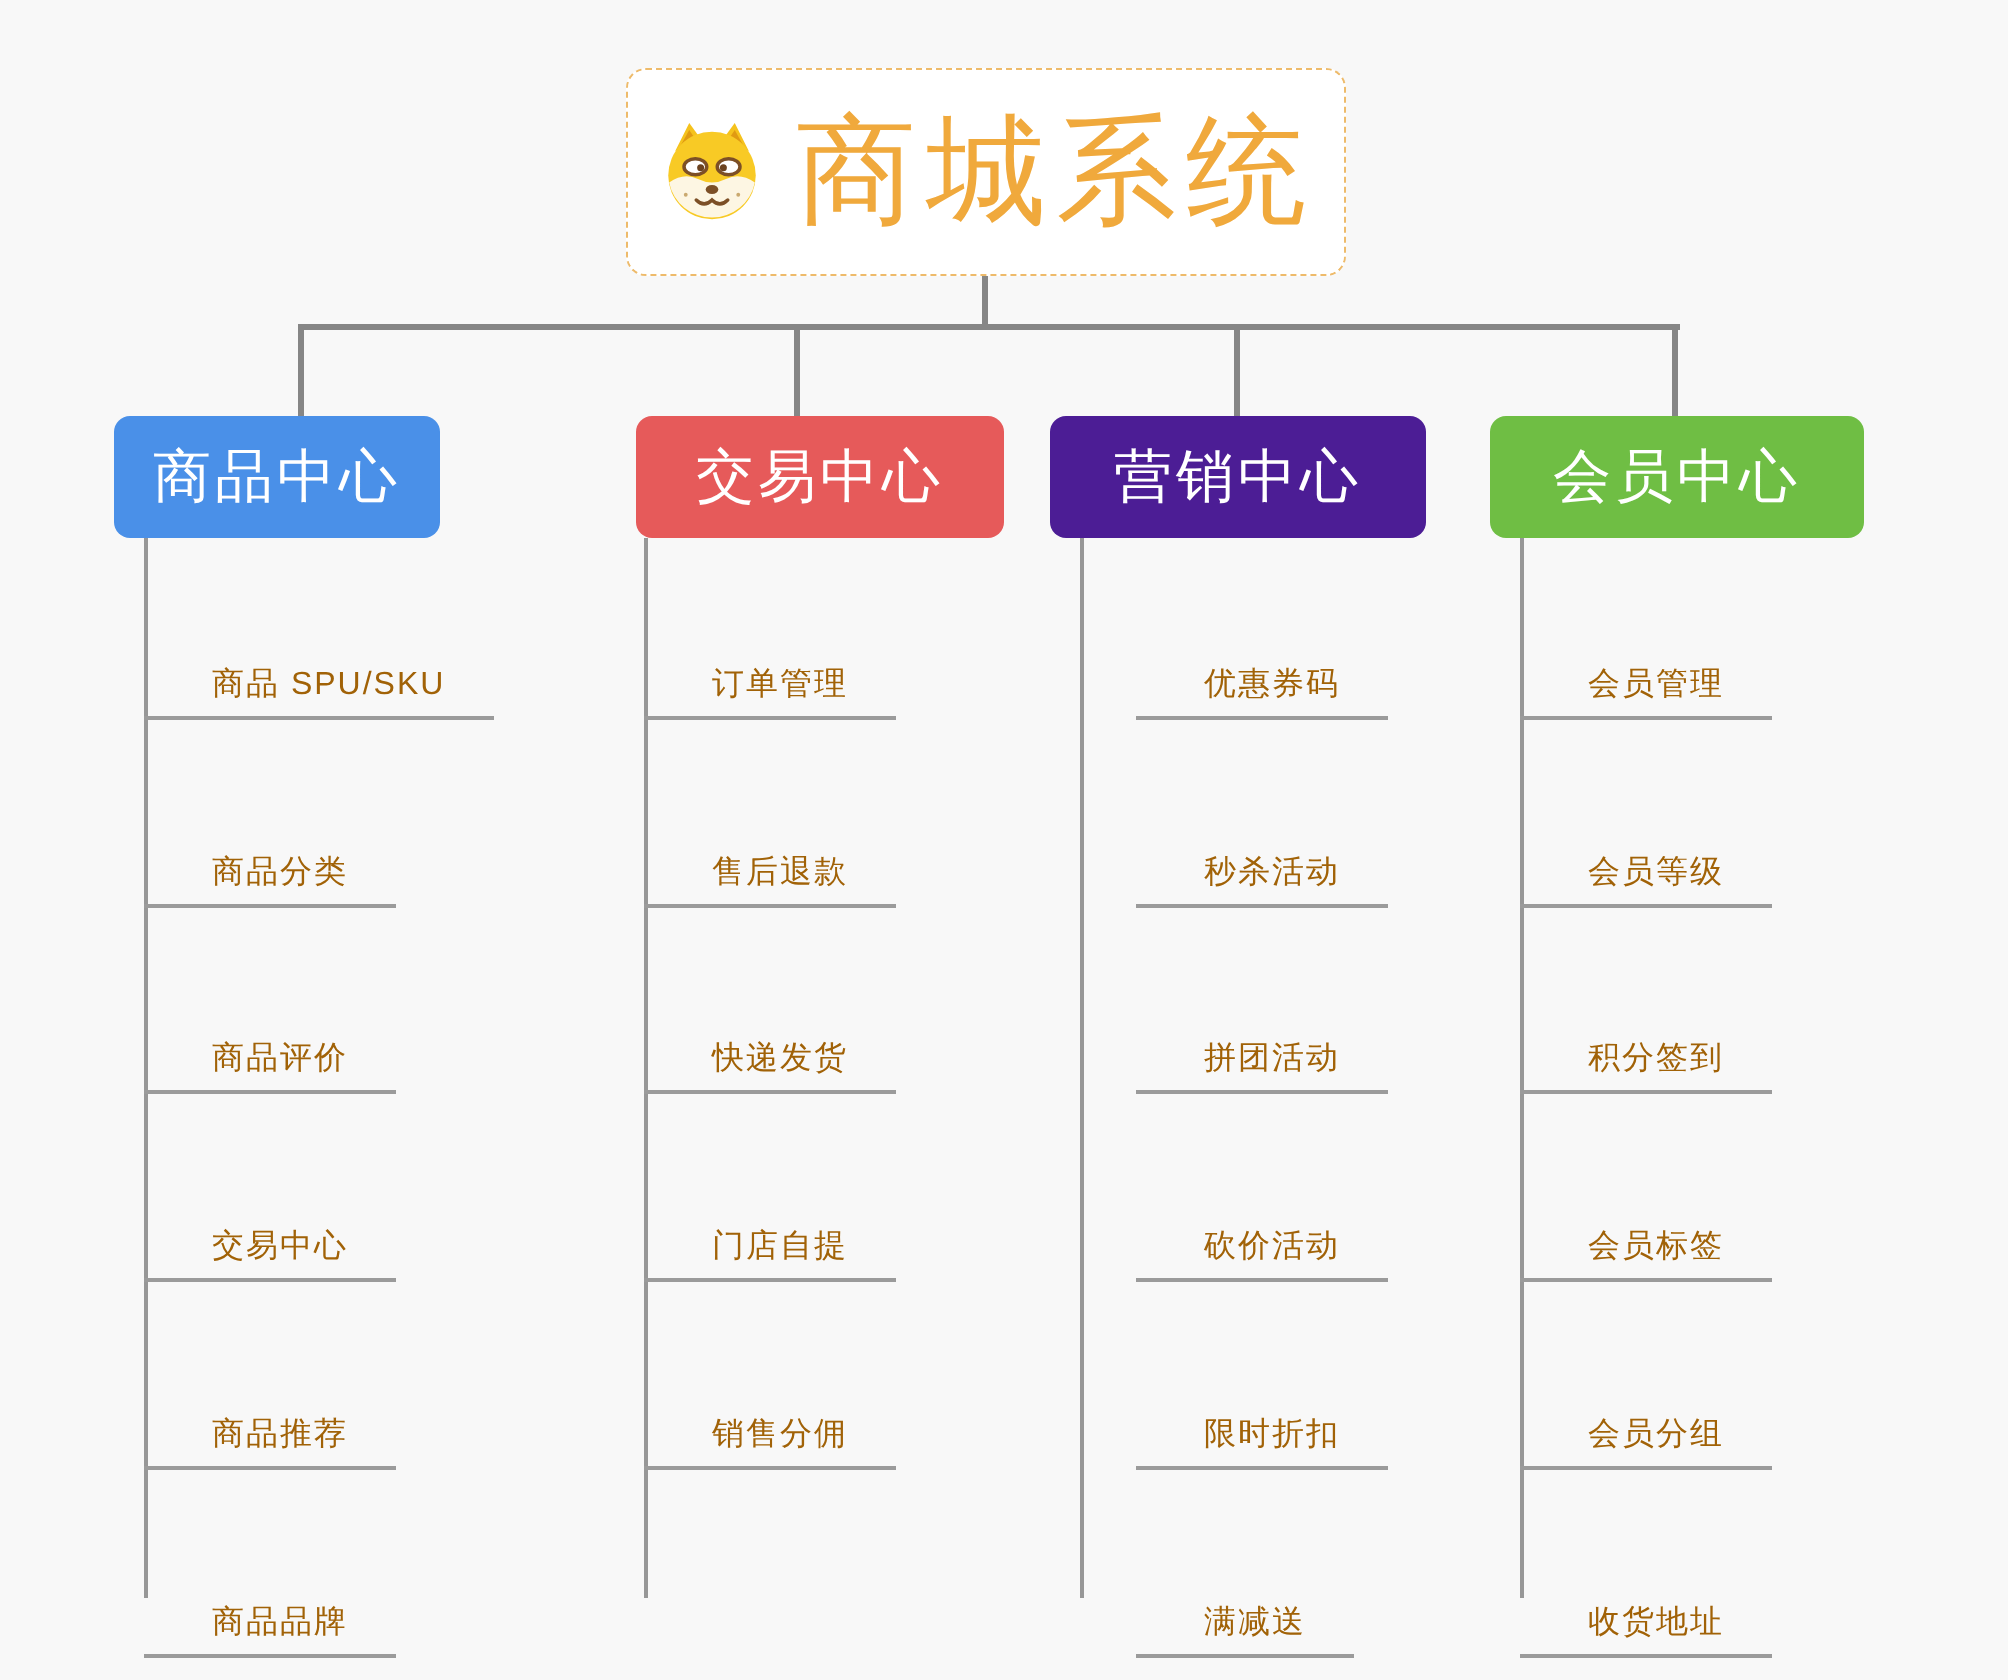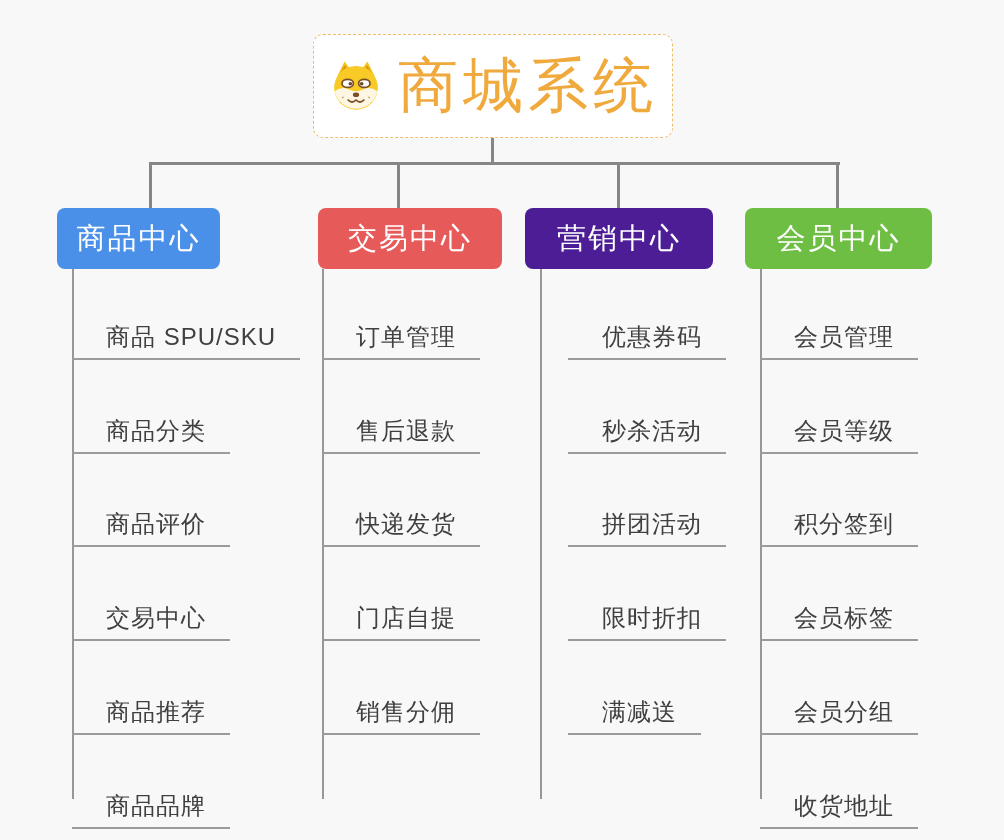--- a/index.html
+++ b/index.html
@@ -57,21 +57,21 @@
   .col-0{left:72px;}
   .col-1{left:322px;}
   .col-2{left:540px;padding-left:28px;}
   .col-3{left:760px;}
   .child{
     height:86.8px;
     display:flex;align-items:flex-end;
     width:max-content;
     border-bottom:2px solid #9b9b9b;
     padding:0 24px 5px 34px;
-    color:#404040;font-size:24px;letter-spacing:1px;
+    color:#a16207;font-size:16px;letter-spacing:1px;
     white-space:nowrap;
   }
 </style>
 </head>
 <body>
 
 <div class="canvas">
 
   <div class="line stub"></div>
   <div class="line bus"></div>
@@ -133,20 +133,21 @@
     <div class="child">售后退款</div>
     <div class="child">快递发货</div>
     <div class="child">门店自提</div>
     <div class="child">销售分佣</div>
   </div>
 
   <div class="col col-2">
     <div class="child">优惠券码</div>
     <div class="child">秒杀活动</div>
     <div class="child">拼团活动</div>
+    <div class="child">砍价活动</div>
     <div class="child">限时折扣</div>
     <div class="child">满减送</div>
   </div>
 
   <div class="col col-3">
     <div class="child">会员管理</div>
     <div class="child">会员等级</div>
     <div class="child">积分签到</div>
     <div class="child">会员标签</div>
     <div class="child">会员分组</div>

